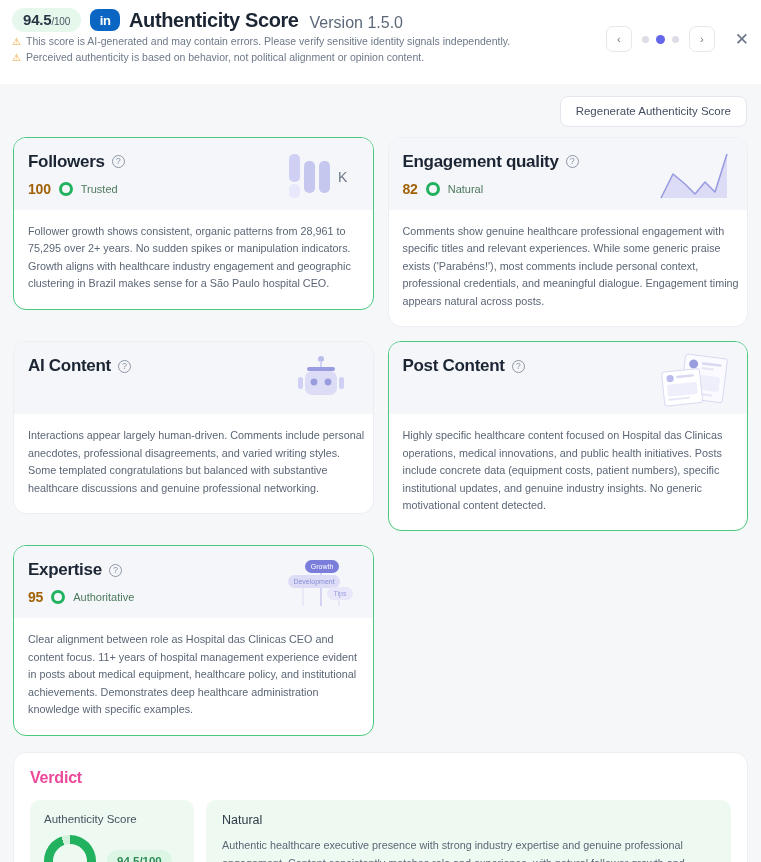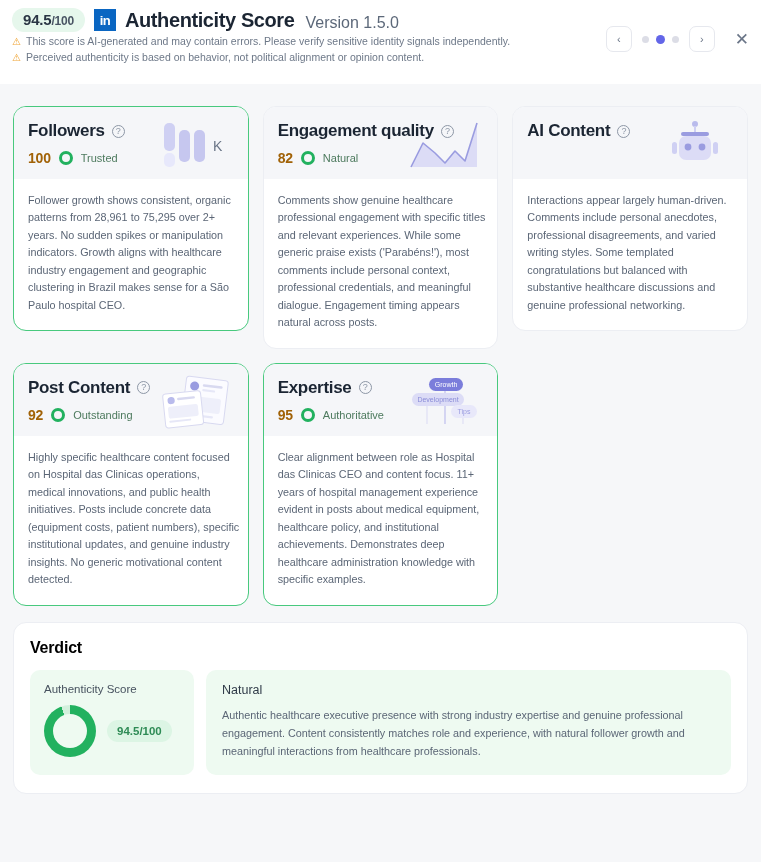--- a/index.html
+++ b/index.html
@@ -35,30 +35,30 @@
     background: #e6f7ec;
     color: #2a3544;
     border-radius: 999px;
     padding: 4px 11px 5px 11px;
     font-size: 15px;
     font-weight: bold;
     letter-spacing: -0.2px;
     line-height: 1;
   }
   .score-pill .denom {
-    font-size: 12px;
-    font-weight: bold;
+    font-size: 10px;
+    font-weight: normal;
     color: #4a5564;
   }
 
   .li-badge {
-    width: 22px;
+    width: 30px;
     height: 22px;
     background: #0a66c2;
-    border-radius: 0;
+    border-radius: 8px;
     display: flex;
     align-items: center;
     justify-content: center;
     color: #fff;
     font-size: 13px;
     font-weight: bold;
     line-height: 1;
     letter-spacing: -0.5px;
   }
 
@@ -153,21 +153,21 @@
     cursor: pointer;
     display: flex;
     align-items: center;
     gap: 7px;
     line-height: 1.1;
   }
 
   
   .grid {
     display: grid;
-    grid-template-columns: 1fr 1fr 1fr;
+    grid-template-columns: 1fr 1fr;
     gap: 14px;
     padding: 0 13px;
   }
 
   .card {
     background: #ffffff;
     border: 1px solid #eceef3;
     border-radius: 13px;
     overflow: hidden;
     align-self: start;
@@ -243,21 +243,21 @@
   .verdict {
     margin: 16px 13px 0 13px;
     background: #fff;
     border: 1px solid #eceef3;
     border-radius: 13px;
     padding: 16px 16px 18px 16px;
   }
   .verdict-title {
     font-size: 16px;
     font-weight: bold;
-    color: #000000;
+    color: #ec4899;
     letter-spacing: -0.2px;
   }
   .verdict-row {
     display: flex;
     gap: 12px;
     margin-top: 13px;
   }
   .verdict-left {
     background: #eefaf1;
     border-radius: 10px;
@@ -343,20 +343,23 @@
         <span class="dot active"></span>
         <span class="dot"></span>
       </div>
       <div class="pager-btn">›</div>
     </div>
     <div class="close-btn">✕</div>
   </div>
 </div>
 
 <div class="toolbar">
+  <div class="btn">
+    <span>Regenerate Authenticity Score</span>
+  </div>
 </div>
 
 <div class="grid">
 
   <div class="card highlight">
     <div class="card-head">
       <div class="card-title">
         <span>Followers</span>
         <span class="help-icon">?</span>
       </div>
@@ -419,25 +422,20 @@
       </div>
     </div>
     <div class="card-body">Interactions appear largely human-driven. Comments include personal anecdotes, professional disagreements, and varied writing styles. Some templated congratulations but balanced with substantive healthcare discussions and genuine professional networking.</div>
   </div>
 
   <div class="card highlight">
     <div class="card-head">
       <div class="card-title">
         <span>Post Content</span>
         <span class="help-icon">?</span>
-      </div>
-      <div class="card-score-row">
-        <span class="score-num">92</span>
-        <span class="ring"></span>
-        <span class="score-label">Outstanding</span>
       </div>
       <div class="card-art">
         <svg width="76" height="56" viewBox="0 0 76 56">
           <g transform="rotate(7 44 26)">
             <rect x="26" y="4" width="42" height="44" rx="3" fill="#fbfbff" stroke="#d8d9f0" stroke-width="1"></rect>
             <circle cx="35" cy="13" r="4.5" fill="#9a9ce0"></circle>
             <rect x="43" y="10" width="20" height="2.6" rx="1.3" fill="#d8d9f0"></rect>
             <rect x="43" y="15" width="13" height="2.2" rx="1.1" fill="#e6e7f7"></rect>
             <rect x="31" y="23" width="32" height="15" rx="2" fill="#eeeffa"></rect>
             <rect x="31" y="41" width="26" height="2.2" rx="1.1" fill="#e6e7f7"></rect>

